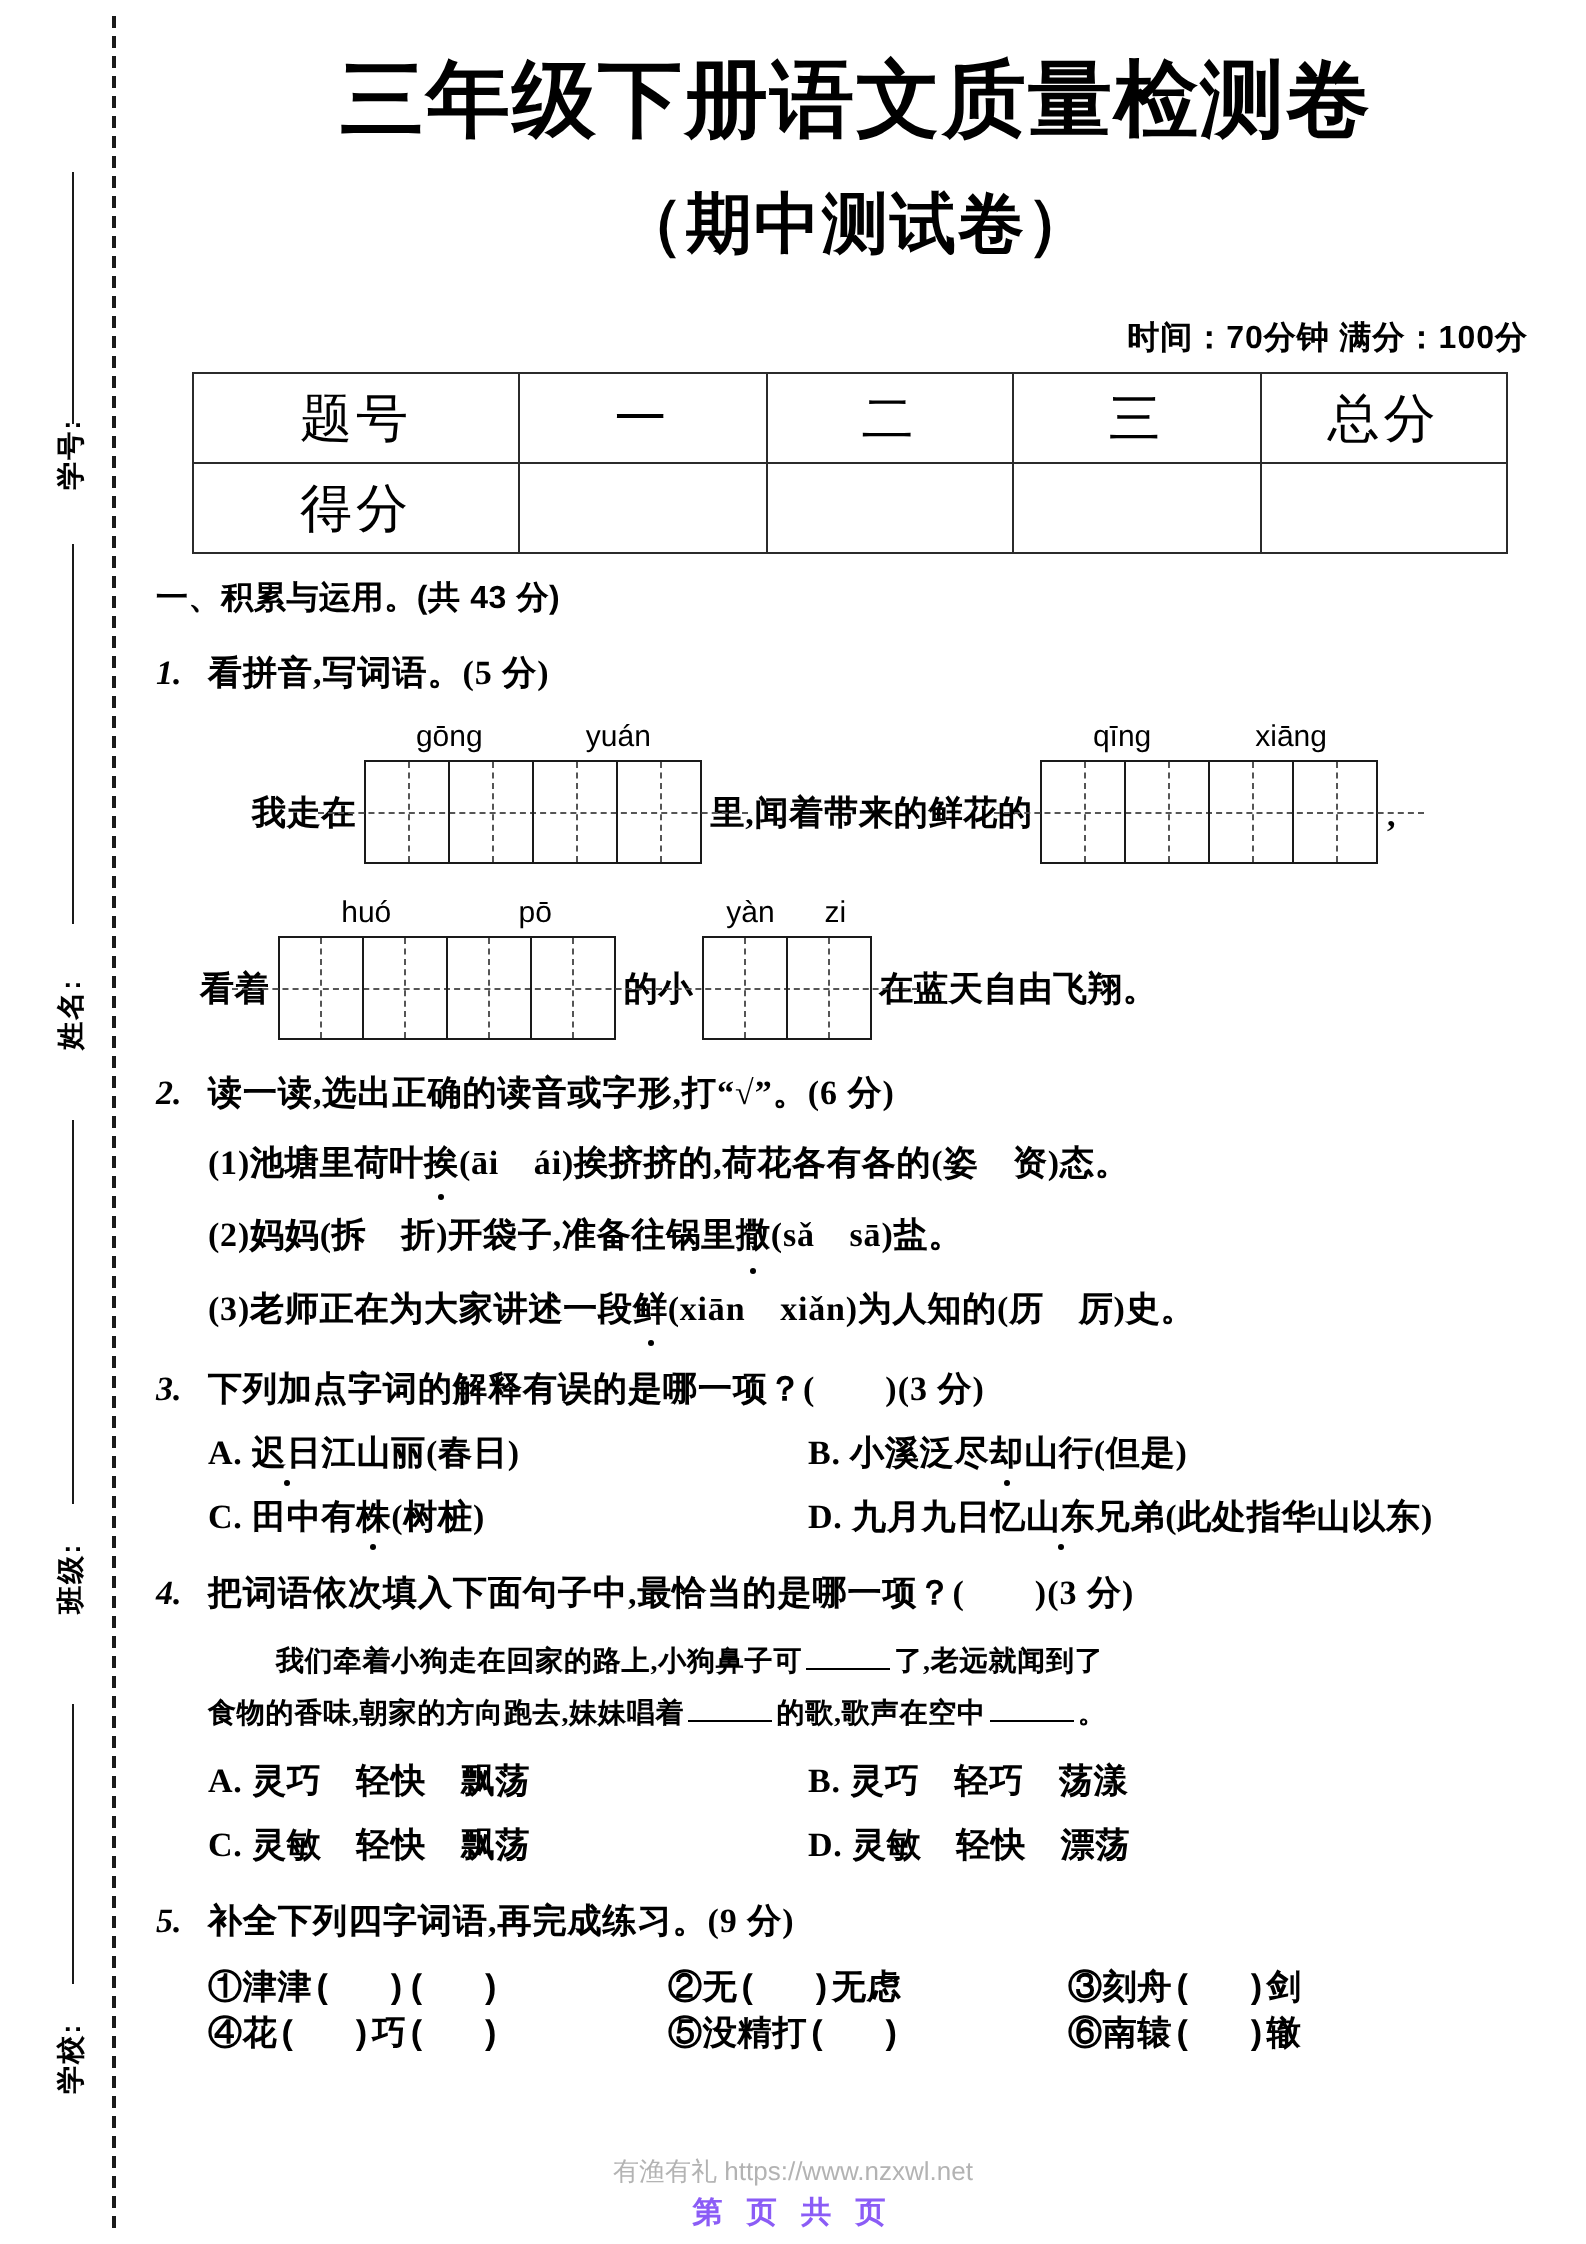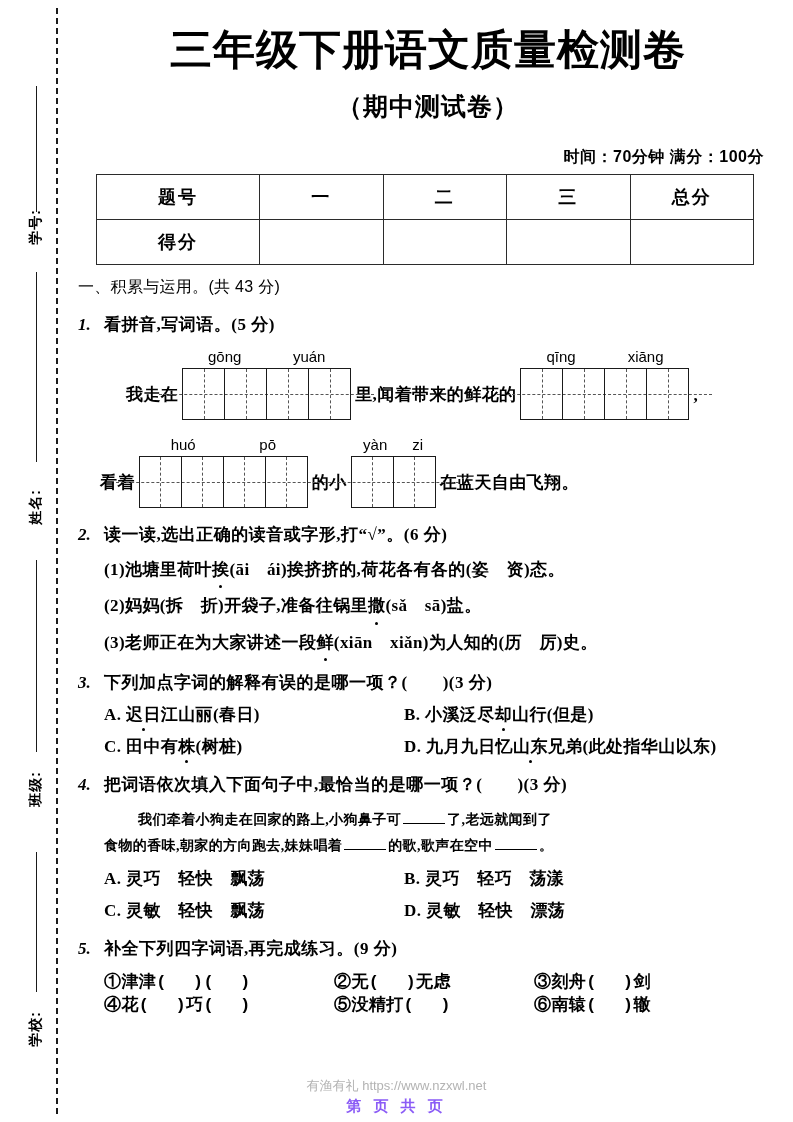--- a/index.html
+++ b/index.html
@@ -72,21 +72,21 @@
     font-size: 42px;
     font-weight: 700;
     letter-spacing: 1px;
     line-height: 1.15;
     color: #000;
   }
   .doc-subtitle {
     margin: 16px 0 0 0;
     text-align: center;
     font-family: Liberation Serif, serif;
-    font-size: 25px;
+    font-size: 33px;
     font-weight: 700;
     letter-spacing: 1px;
     color: #000;
   }
 
   .meta-line {
     margin: 24px 14px 4px 0;
     text-align: right;
     font-family: "Liberation Sans", "DejaVu Sans", sans-serif;
     font-size: 16px;
@@ -100,32 +100,32 @@
     width: 658px;
     border-collapse: collapse;
     table-layout: fixed;
   }
   .score-table td {
     border: 1.4px solid #2b2b2b;
     height: 42px;
     text-align: center;
     vertical-align: middle;
     font-family: "Liberation Sans", "DejaVu Sans", sans-serif;
-    font-size: 18px;
-    font-weight: 700;
+    font-size: 26px;
+    font-weight: 400;
     letter-spacing: 2px;
   }
   .score-table td.head-cell { width: 160px; }
 
   
   .section-head {
     margin: 12px 0 2px 0;
     font-family: "Liberation Sans", "DejaVu Sans", sans-serif;
     font-size: 16px;
-    font-weight: 400;
+    font-weight: 700;
     letter-spacing: .3px;
   }
 
   .q-row {
     display: flex;
     align-items: flex-start;
     margin-top: 14px;
   }
   .q-num {
     width: 26px;

